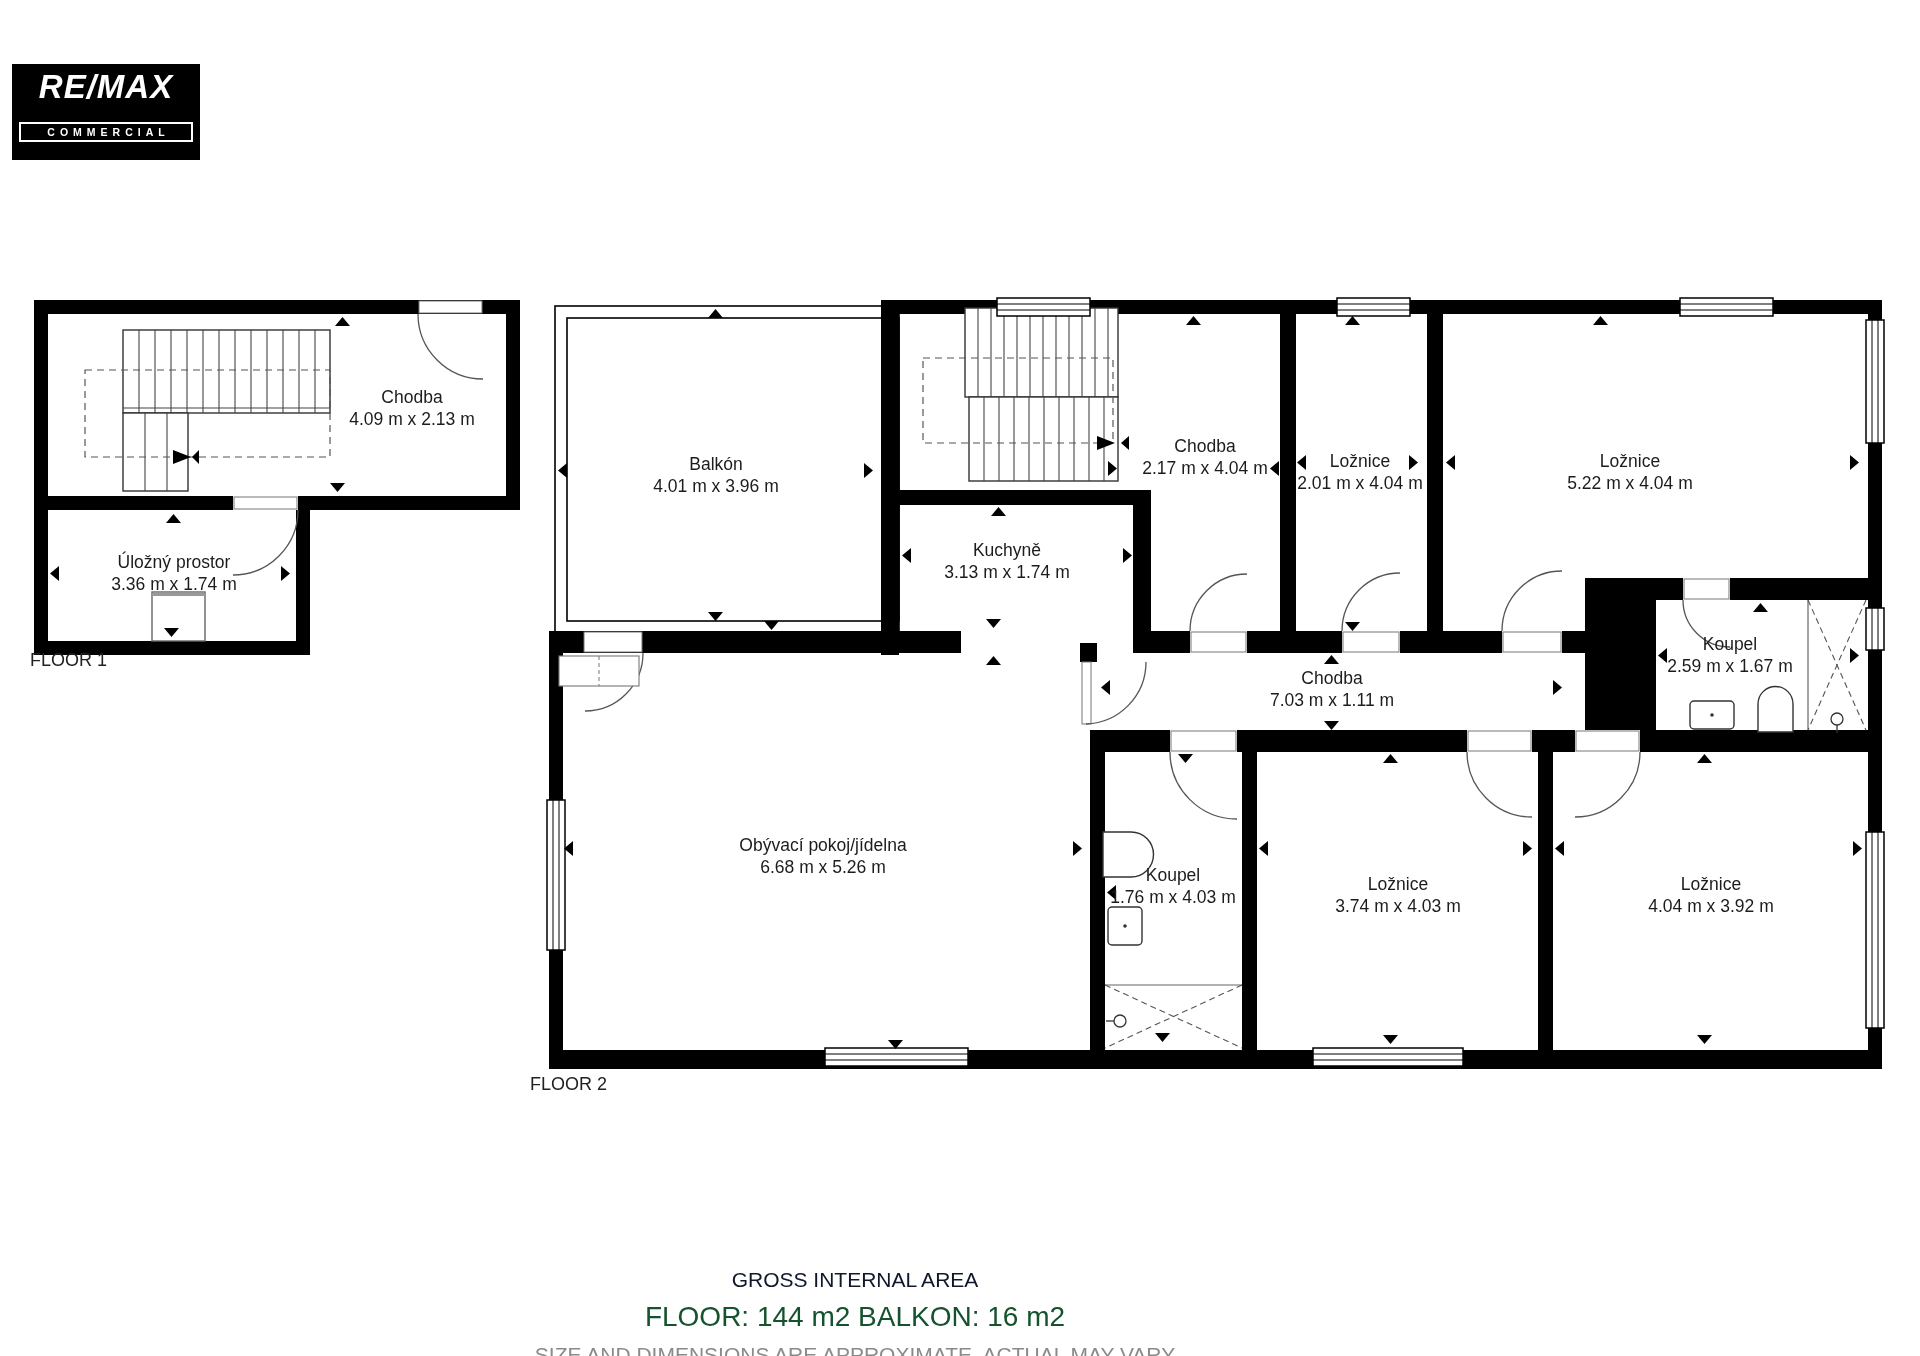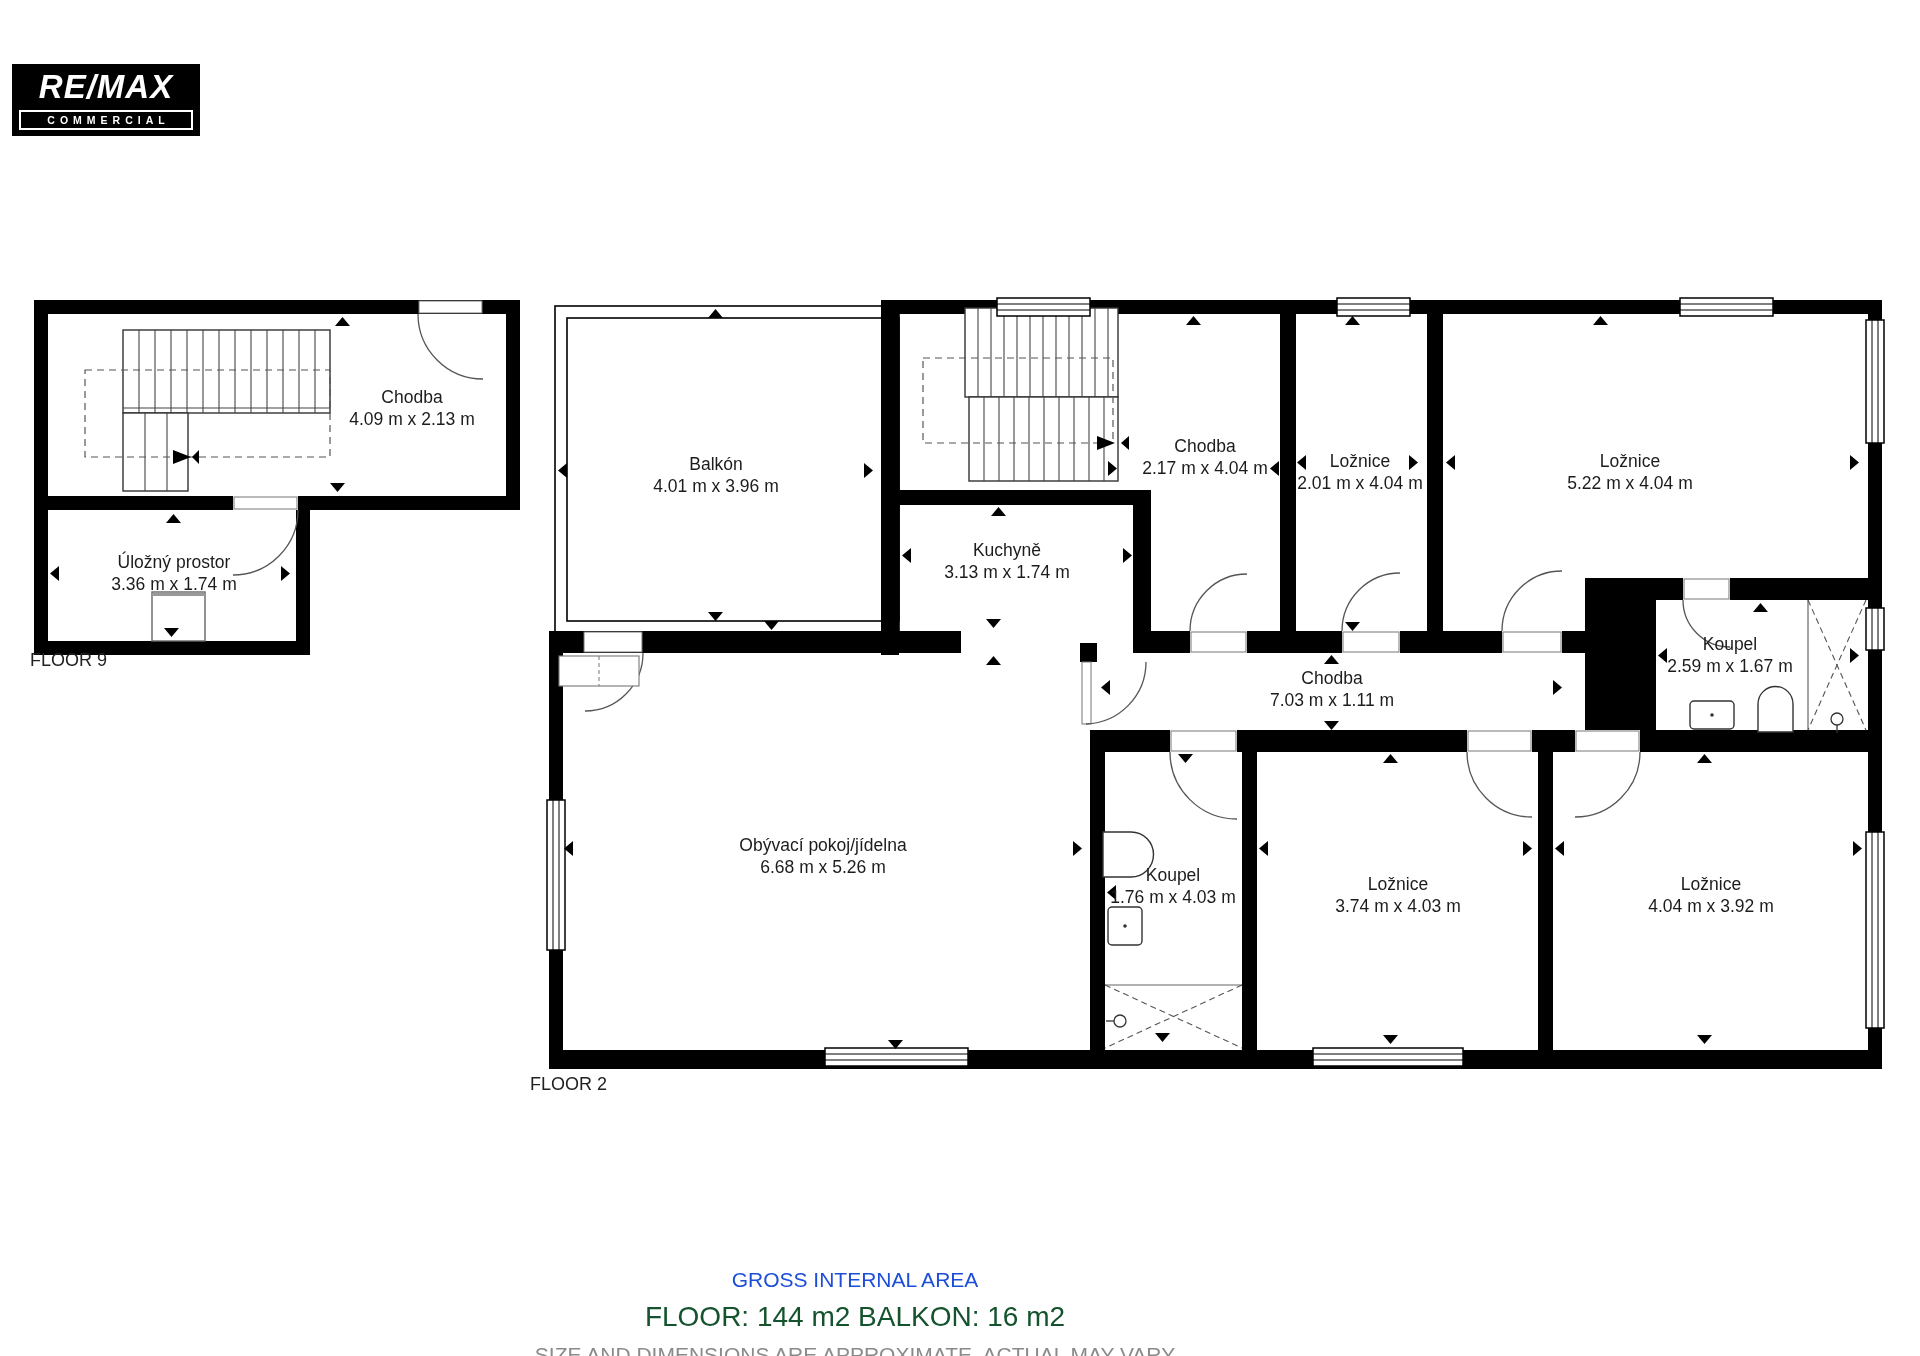--- a/index.html
+++ b/index.html
@@ -1,27 +1,27 @@
 <!DOCTYPE html>
 <html><head>
 <meta charset="utf-8">
 <style>
   html,body{margin:0;padding:0;background:#fff;}
   #canvas{position:relative;width:1920px;height:1356px;background:#ffffff;overflow:hidden;
           font-family:"Liberation Sans",sans-serif;color:#1c1c1c;}
   .logo{position:absolute;left:12px;top:64px;width:188px;background:#000;padding-bottom:6px;}
   .logo-brand{color:#fff;font-weight:800;font-style:italic;font-size:33px;letter-spacing:1px;
               text-align:center;line-height:46px;}
-  .logo-sub{border:2px solid #fff;margin:0 7px;color:#fff;font-size:10.5px;letter-spacing:5px;
+  .logo-sub{border:2px solid #fff;margin:12px 7px;color:#fff;font-size:10.5px;letter-spacing:5px;
             text-align:center;padding:2px 0 2px 5px;font-weight:600;}
   .floor-tag{position:absolute;font-size:18px;color:#222;}
   #floor1-tag{left:30px;top:650px;}
   #floor2-tag{left:530px;top:1074px;}
   .footer{position:absolute;left:255px;top:1268px;width:1200px;text-align:center;}
-  .footer-line1{font-size:21px;color:#1d4ed8;}
+  .footer-line1{font-size:21px;color:#0f172a;}
   .footer-line2{font-size:28px;color:#14532d;margin-top:9px;}
   .footer-line3{font-size:21px;color:#8a8a8a;margin-top:10px;}
   svg{position:absolute;}
   #floor1-svg{left:28px;top:295px;}
   #floor2-svg{left:545px;top:295px;}
   svg text{font-family:"Liberation Sans",sans-serif;font-size:17.5px;fill:#1c1c1c;}
   .wall{fill:#000;}
   .thin{fill:none;stroke:#000;stroke-width:1.6;}
   .stair-outline{fill:#fff;stroke:#333;stroke-width:1.4;}
   .tread{stroke:#444;stroke-width:1.1;}
@@ -106,21 +106,21 @@
         <use href="#tr" x="253" y="271"></use>
     </g>
 
     <g>
       <text x="384" y="108" text-anchor="middle">Chodba</text>
       <text x="384" y="130" text-anchor="middle">4.09 m x 2.13 m</text>
       <text x="146" y="273" text-anchor="middle">Úložný prostor</text>
       <text x="146" y="295" text-anchor="middle">3.36 m x 1.74 m</text>
     </g>
   </svg>
-  <div id="floor1-tag" class="floor-tag">FLOOR 9</div>
+  <div id="floor1-tag" class="floor-tag">FLOOR 1</div>
 
   <svg id="floor2-svg" width="1345" height="785" viewBox="0 0 1345 785">
 
     <g>
       <rect class="thin" x="10" y="11" width="344" height="327"></rect>
       <rect class="thin" x="22" y="23" width="332" height="303"></rect>
     </g>
 
     <g>
       <rect class="wall" x="336" y="5" width="1001" height="14"></rect>

